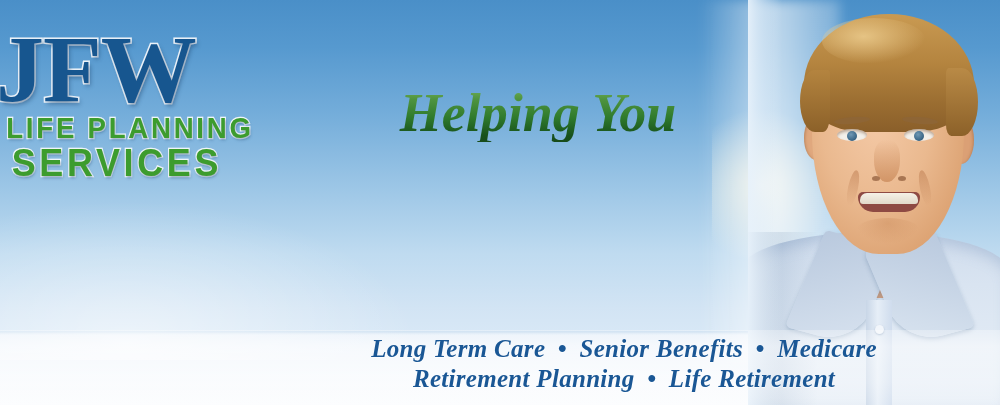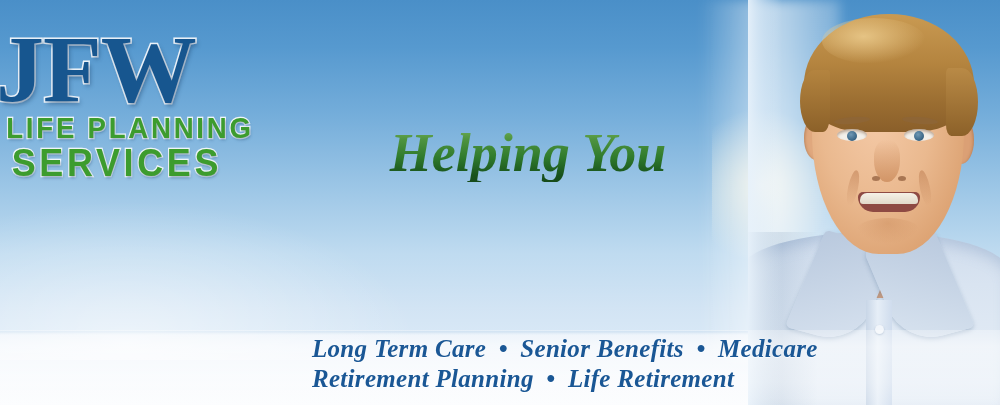--- a/index.html
+++ b/index.html
@@ -217,44 +217,44 @@
     text-shadow:1px 2px 3px rgba(30,70,110,.4);
     white-space:nowrap;
     transform:scaleX(.92);
     transform-origin:left center;
   }
   .logo-sub1{font-size:30px;line-height:32px;letter-spacing:3px;padding-left:22px;margin-top:-6px;}
   .logo-sub2{font-size:39px;line-height:42px;letter-spacing:4px;padding-left:28px;margin-top:-2px;}
 
   
   .headline{
-    position:absolute;left:318px;top:84px;width:420px;
+    position:absolute;left:328px;top:84px;width:420px;
     text-align:center;
-    margin-top:40px;
   }
   .headline-line{
     font-family:"Liberation Serif","DejaVu Serif",serif;
     font-style:italic;font-weight:bold;
     font-size:54px;line-height:58px;
     background:linear-gradient(to bottom,#7cb85f 0%,#4f9440 26%,#2f7a2c 58%,#18521c 88%,#174b1a 100%);
     -webkit-background-clip:text;
     background-clip:text;
     color:transparent;
     -webkit-text-fill-color:transparent;
     text-shadow:none;
     white-space:nowrap;
   }
 
   
   .services-strip{
     position:absolute;left:0;top:330px;width:1000px;height:75px;
     background:linear-gradient(to bottom, rgba(255,255,255,.30) 0%, rgba(255,255,255,.52) 22%, rgba(255,255,255,.40) 70%, rgba(255,255,255,.18) 100%);
   }
   .services{
-    position:absolute;left:312px;top:334px;width:640px;
+    position:absolute;left:304px;top:334px;width:640px;
+    text-align:center;
   }
   .services-line{
     font-family:"Liberation Serif","DejaVu Serif",serif;
     font-style:italic;font-weight:bold;
     font-size:25px;line-height:30px;
     color:#1a5795;
     letter-spacing:.3px;
     white-space:nowrap;
     text-shadow:0 1px 1px rgba(255,255,255,.75);
   }

